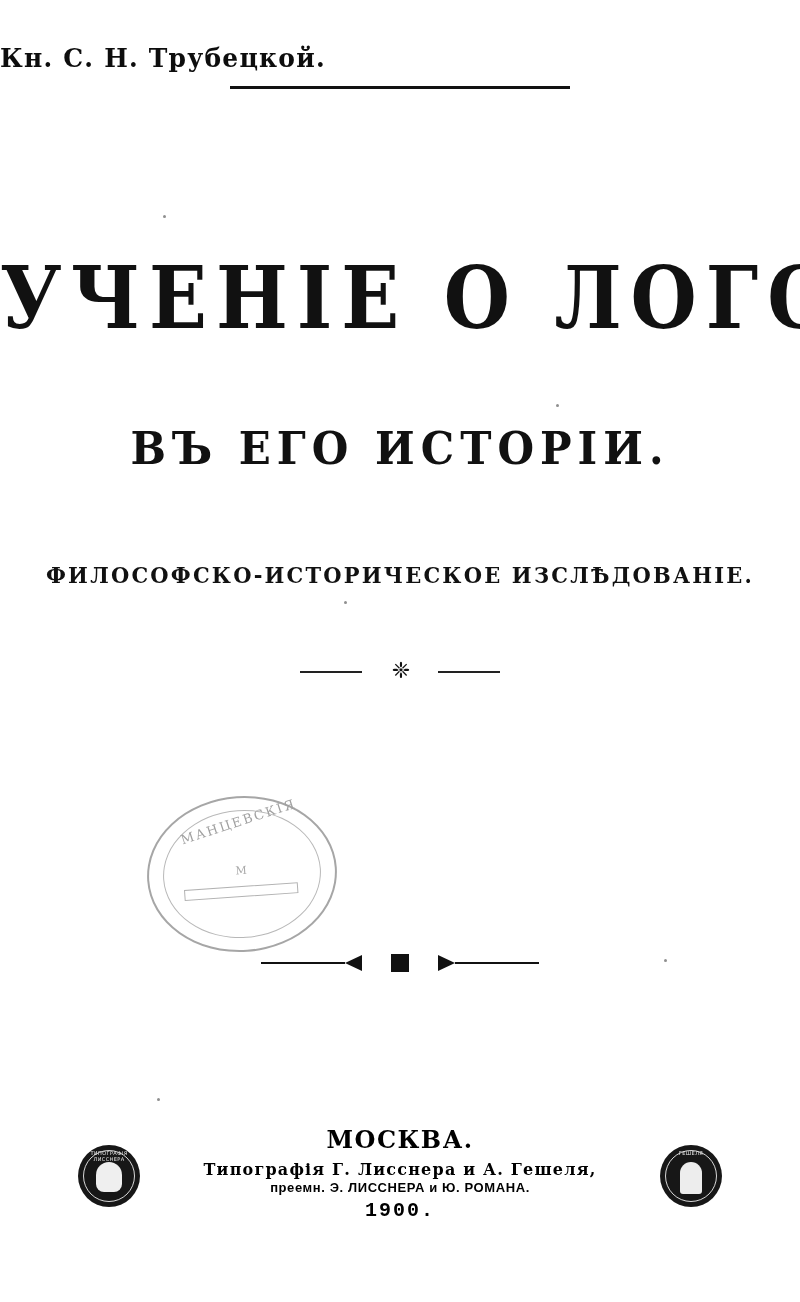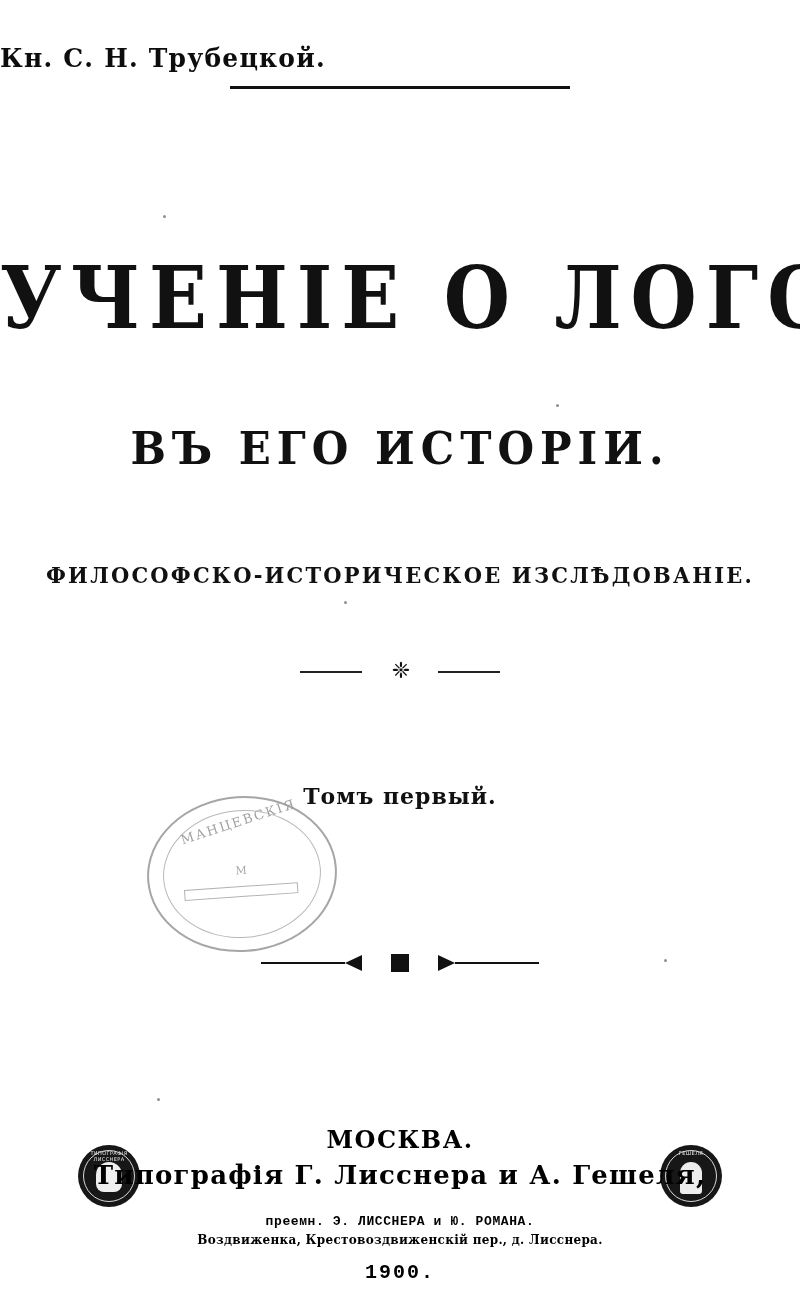--- a/index.html
+++ b/index.html
@@ -249,27 +249,27 @@
   }
   .imprint .city {
     font-family: "DejaVu Serif", serif;
     font-size: 24px;
     font-weight: 700;
     letter-spacing: 1.5px;
     margin-bottom: 6px;
   }
   .imprint .printer {
     font-family: "DejaVu Serif", serif;
-    font-size: 26px;
+    font-size: 16px;
     font-weight: 600;
     letter-spacing: 1.2px;
-    margin-bottom: 24px;
+    margin-bottom: 1px;
   }
   .imprint .succ {
-    font-family: Liberation Mono, monospace;
+    font-family: Liberation Sans, sans-serif;
     font-size: 13px;
     font-weight: 700;
     letter-spacing: 0.6px;
     margin-bottom: 4px;
   }
   .imprint .addr {
     font-family: "DejaVu Serif", serif;
     font-size: 12px;
     font-weight: 600;
     letter-spacing: 0.3px;
@@ -352,21 +352,20 @@
   <div class="title-main">УЧЕНІЕ О ЛОГОСѢ</div>
   <div class="title-sub">ВЪ ЕГО ИСТОРІИ.</div>
   <div class="title-kind">ФИЛОСОФСКО-ИСТОРИЧЕСКОЕ ИЗСЛѢДОВАНІЕ.</div>
 
   <div class="ornament-1">
     <div class="orn1-line left"></div>
     <div class="orn1-mid">❈</div>
     <div class="orn1-line right"></div>
   </div>
 
-  <div class="volume">Томъ первый.</div>
 
   <div class="stamp">
     <div class="stamp-inner"></div>
     <div class="stamp-arc">МАНЦЕВСКІЯ</div>
     <div class="stamp-mid">М</div>
     <div class="stamp-bar"></div>
   </div>
 
   <div class="ornament-2">
     <div class="orn2-line left"></div>
@@ -384,21 +383,20 @@
   <div class="seal right">
     <div class="seal-ring"></div>
     <div class="seal-text">ГЕШЕЛЯ</div>
     <div class="seal-fig"></div>
   </div>
 
   <div class="imprint">
     <div class="city">МОСКВА.</div>
     <div class="printer">Типографія Г. Лисснера и А. Гешеля,</div>
     <div class="succ">преемн. Э. ЛИССНЕРА и Ю. РОМАНА.</div>
-    <div class="addr">Воздвиженка, Крестовоздвиженскій пер., д. Лисснера.</div>
     <div class="year">1900.</div>
   </div>
 
   <div class="speck" style="left:163px; top:215px;"></div>
   <div class="speck" style="left:556px; top:404px;"></div>
   <div class="speck" style="left:344px; top:601px;"></div>
   <div class="speck" style="left:664px; top:959px;"></div>
   <div class="speck" style="left:157px; top:1098px;"></div>
 
 </div>

